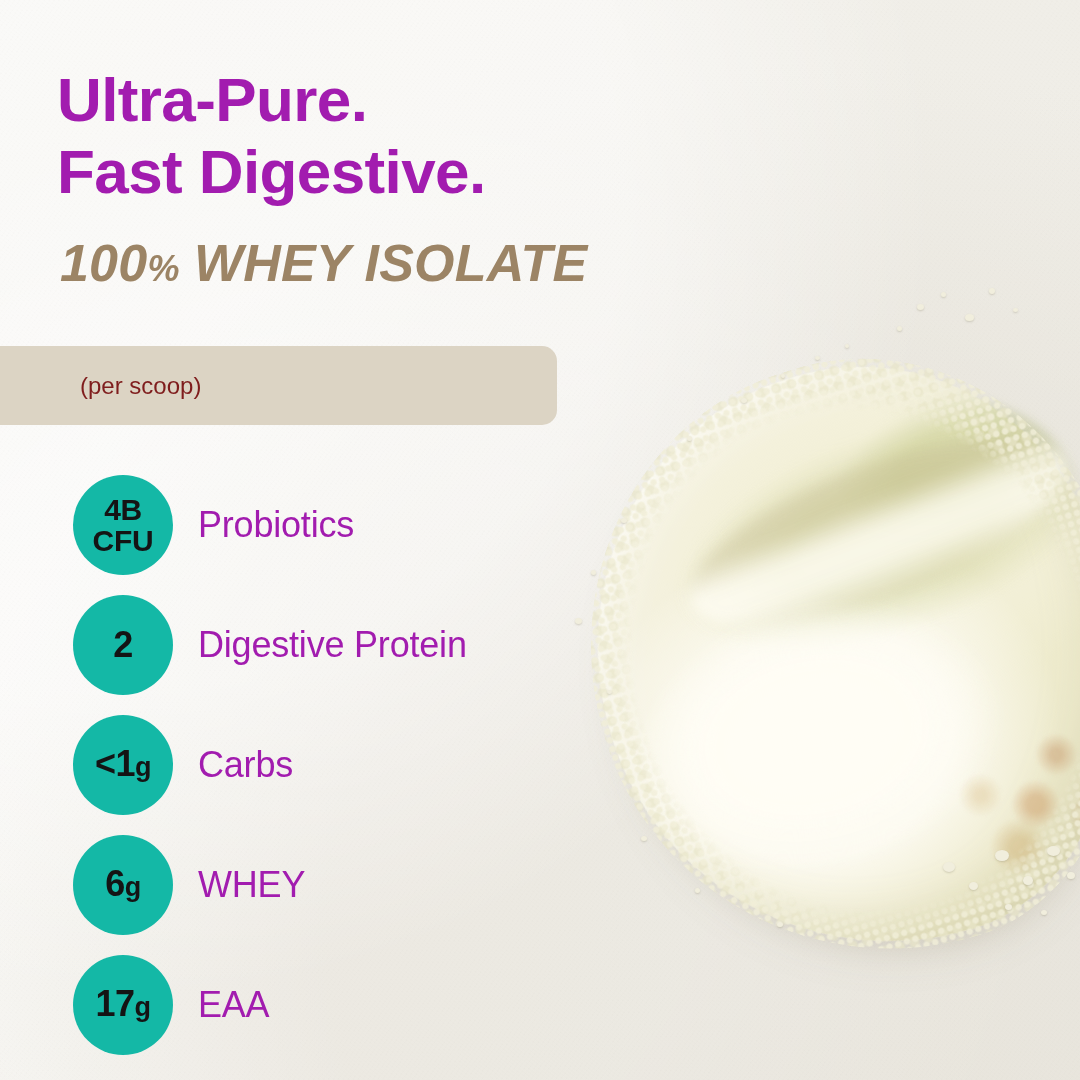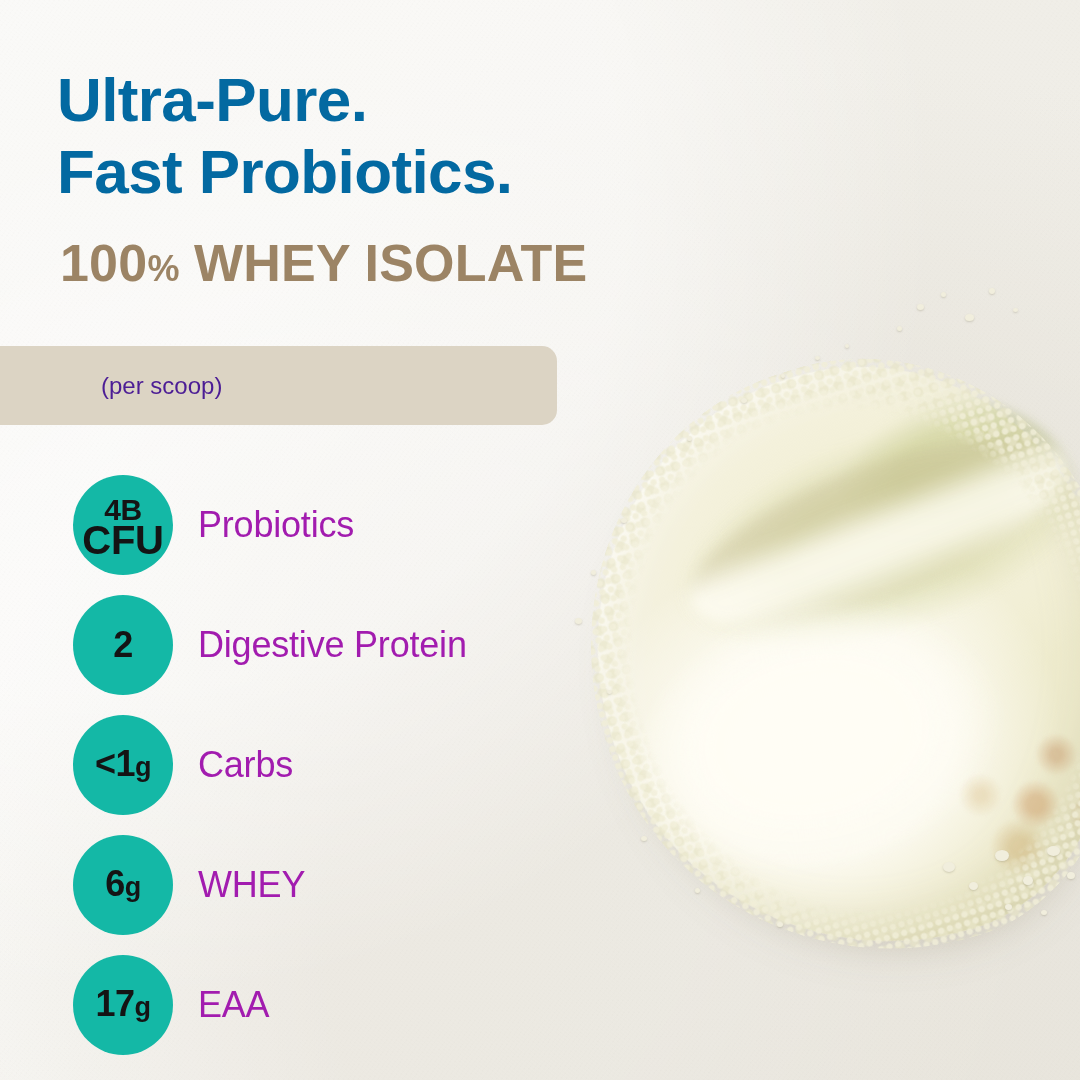--- a/index.html
+++ b/index.html
@@ -158,39 +158,40 @@
     border-radius: 50%;
     background: #f1eedd;
     box-shadow: 0 1px 2px rgba(150,144,118,.35);
   }
 
   
   .headline {
     position: absolute;
     left: 57px;
     top: 64px;
-    color: #0369a1;
+    color: #a21caf;
     font-size: 62px;
     font-weight: 700;
     line-height: 72px;
     letter-spacing: -0.6px;
     white-space: nowrap;
   }
   .headline-line { display: block; }
 
   .subhead {
     position: absolute;
     left: 60px;
     top: 234px;
     color: #9c8465;
     font-size: 52px;
     font-weight: 700;
     letter-spacing: 0.2px;
     white-space: nowrap;
     line-height: 58px;
+    font-style: italic;
   }
   .subhead .pct {
     font-size: 36px;
     letter-spacing: 0;
   }
 
   .protein-banner {
     position: absolute;
     left: -40px;
     top: 346px;
@@ -204,24 +205,24 @@
     box-sizing: border-box;
   }
   .protein-amount {
     color: #1e1e1e;
     font-size: 40px;
     font-weight: 700;
     letter-spacing: -0.2px;
     white-space: nowrap;
   }
   .protein-note {
-    color: #4c1d95;
+    color: #7f1d1d;
     font-size: 24px;
     font-weight: 400;
-    margin-left: 29px;
+    margin-left: 8px;
     white-space: nowrap;
   }
 
   .stats {
     position: absolute;
     left: 73px;
     top: 475px;
   }
   .stat-row {
     position: relative;
@@ -245,21 +246,21 @@
   .stat-value {
     font-size: 36px;
     font-weight: 700;
     line-height: 36px;
     letter-spacing: -0.5px;
     white-space: nowrap;
   }
   .stat-value .unit { font-size: 27px; }
   .stat-value.two-line { font-size: 30px; line-height: 31px; }
   .stat-sub {
-    font-size: 40px;
+    font-size: 30px;
     font-weight: 700;
     line-height: 31px;
     letter-spacing: -0.3px;
   }
   .stat-label {
     position: absolute;
     left: 125px;
     top: 0;
     height: 100px;
     display: flex;
@@ -310,21 +311,21 @@
     <div class="speck" style="left:450px; top:580px; width:14px; height:11px;"></div>
     <div class="speck" style="left:478px; top:606px; width:10px; height:9px;"></div>
     <div class="speck" style="left:502px; top:576px; width:13px; height:10px;"></div>
     <div class="speck" style="left:522px; top:602px; width:8px;  height:7px;"></div>
     <div class="speck" style="left:460px; top:634px; width:7px;  height:6px;"></div>
     <div class="speck" style="left:496px; top:640px; width:6px;  height:5px;"></div>
   </div>
 
   <div class="headline">
     <span class="headline-line">Ultra-Pure.</span>
-    <span class="headline-line">Fast Probiotics.</span>
+    <span class="headline-line">Fast Digestive.</span>
   </div>
 
   <div class="subhead"><span>100</span><span class="pct">%</span><span> WHEY ISOLATE</span></div>
 
   <div class="protein-banner">
     <span class="protein-note">(per scoop)</span>
   </div>
 
   <div class="stats">
 

